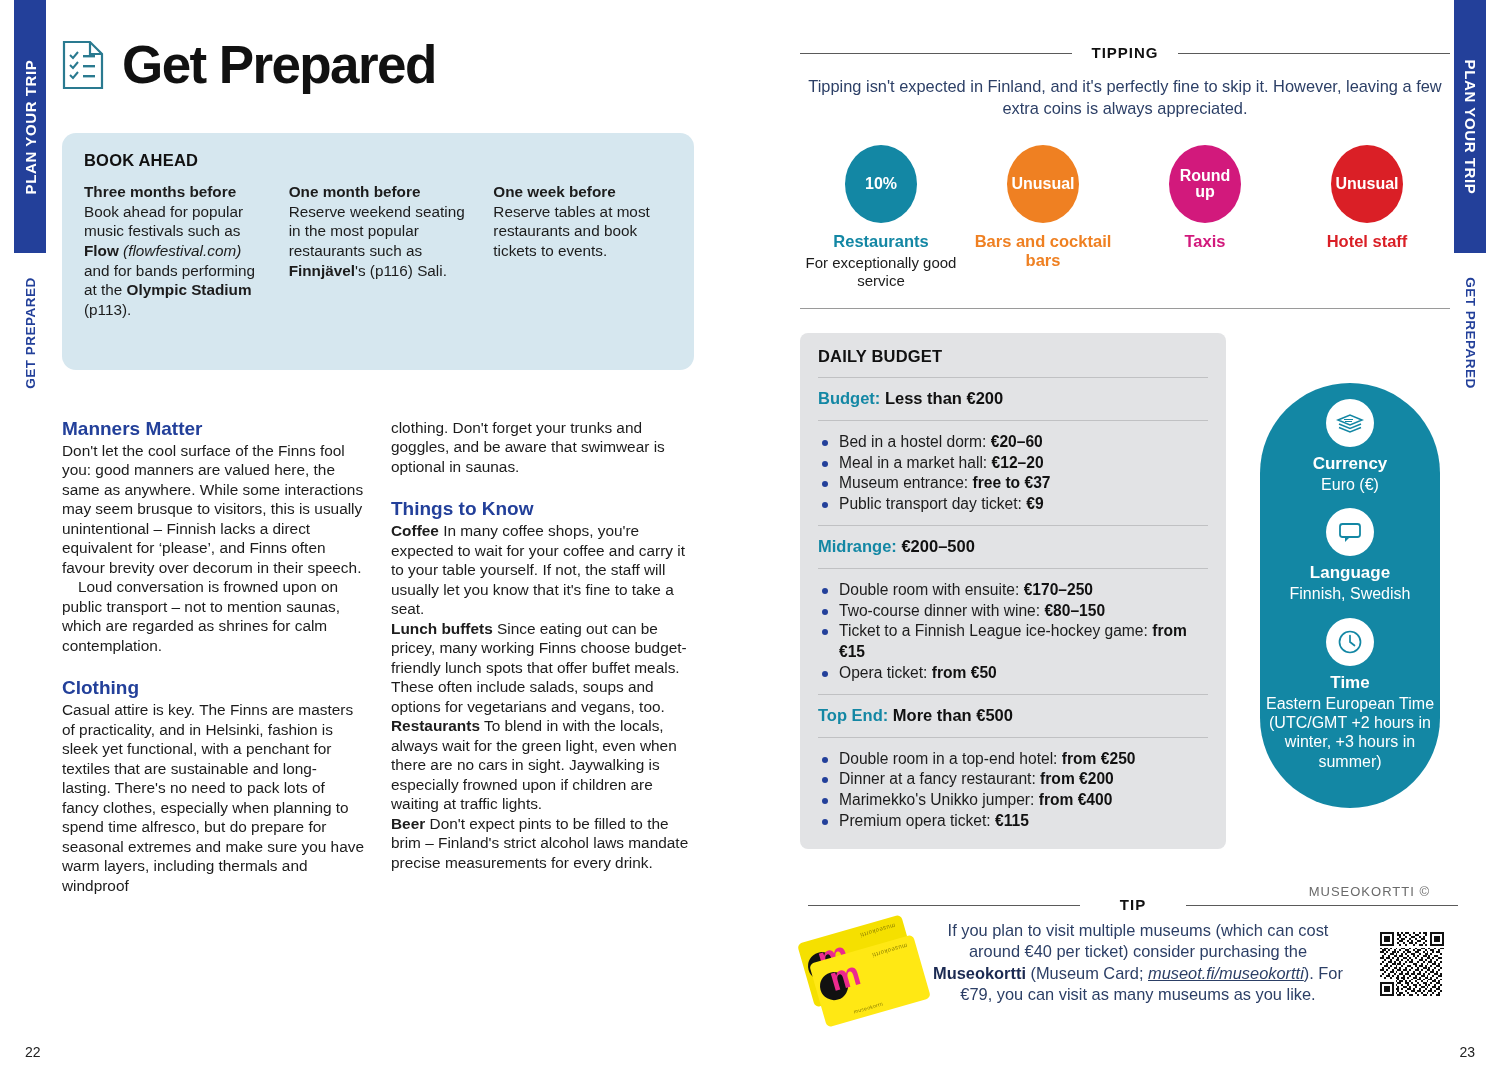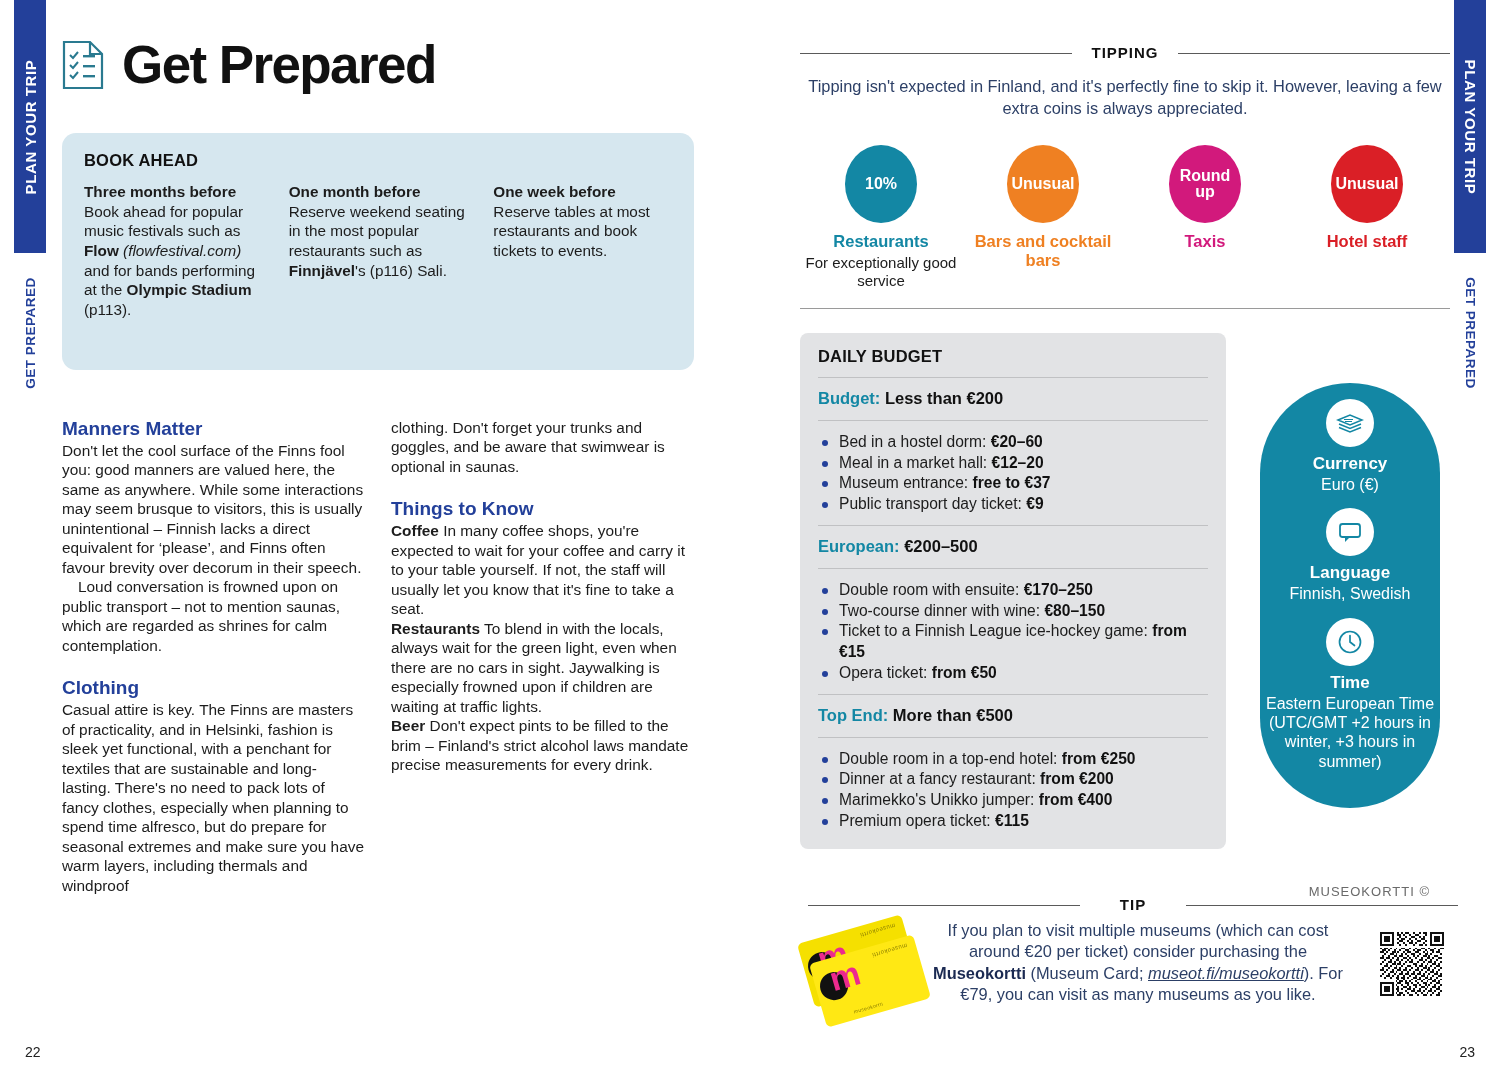--- a/index.html
+++ b/index.html
@@ -257,20 +257,21 @@
         <div class="sechead sp">Clothing</div>
         <p class="para">Casual attire is key. The Finns are masters of practicality, and in Helsinki, fashion is sleek yet functional, with a penchant for textiles that are sustainable and long-lasting. There's no need to pack lots of fancy clothes, especially when planning to spend time alfresco, but do prepare for seasonal extremes and make sure you have warm layers, including thermals and windproof</p>
       </div>
 
       <div class="bcol">
         <p class="para">clothing. Don't forget your trunks and goggles, and be aware that swimwear is optional in saunas.</p>
 
         <div class="sechead sp">Things to Know</div>
 
         <p class="para"><b>Coffee</b><span> In many coffee shops, you're expected to wait for your coffee and carry it to your table yourself. If not, the staff will usually let you know that it's fine to take a seat.</span></p>
+        <p class="para"><b>Lunch buffets</b><span> Since eating out can be pricey, many working Finns choose budget-friendly lunch spots that offer buffet meals. These often include salads, soups and options for vegetarians and vegans, too.</span></p>
         <p class="para"><b>Restaurants</b><span> To blend in with the locals, always wait for the green light, even when there are no cars in sight. Jaywalking is especially frowned upon if children are waiting at traffic lights.</span></p>
         <p class="para"><b>Beer</b><span> Don't expect pints to be filled to the brim – Finland's strict alcohol laws mandate precise measurements for every drink.</span></p>
       </div>
 
     </div>
   </div>
 
   <div class="page-right">
 
     <div class="rule-head">
@@ -311,21 +312,21 @@
       <div class="b-tier"><span class="tname">Budget:</span><span class="tval"> Less than €200</span></div>
       <div class="b-sep"></div>
       <ul class="b-list">
         <li><span>Bed in a hostel dorm: </span><b>€20–60</b></li>
         <li><span>Meal in a market hall: </span><b>€12–20</b></li>
         <li><span>Museum entrance: </span><b>free to €37</b></li>
         <li><span>Public transport day ticket: </span><b>€9</b></li>
       </ul>
 
       <div class="b-sep"></div>
-      <div class="b-tier"><span class="tname">European:</span><span class="tval"> €200–500</span></div>
+      <div class="b-tier"><span class="tname">Midrange:</span><span class="tval"> €200–500</span></div>
       <div class="b-sep"></div>
       <ul class="b-list">
         <li><span>Double room with ensuite: </span><b>€170–250</b></li>
         <li><span>Two-course dinner with wine: </span><b>€80–150</b></li>
         <li><span>Ticket to a Finnish League ice-hockey game: </span><b>from €15</b></li>
         <li><span>Opera ticket: </span><b>from €50</b></li>
       </ul>
 
       <div class="b-sep"></div>
       <div class="b-tier"><span class="tname">Top End:</span><span class="tval"> More than €500</span></div>
@@ -389,21 +390,21 @@
           <span class="tiny">museokortti</span>
         </div>
         <div class="card c2">
           <span class="dot"></span>
           <span class="m">m</span>
           <span class="tiny">museokortti</span>
           <span class="tiny2">museokortti</span>
         </div>
       </div>
 
-      <p class="tip-text"><span>If you plan to visit multiple museums (which can cost around €20 per ticket) consider purchasing the </span><b>Museokortti</b><span> (Museum Card; </span><i>museot.fi/museokortti</i><span>). For €79, you can visit as many museums as you like.</span></p>
+      <p class="tip-text"><span>If you plan to visit multiple museums (which can cost around €40 per ticket) consider purchasing the </span><b>Museokortti</b><span> (Museum Card; </span><i>museot.fi/museokortti</i><span>). For €79, you can visit as many museums as you like.</span></p>
 
       <div class="qr">
         <svg width="64" height="64" viewBox="0 0 33 33" shape-rendering="crispEdges">
           <rect width="33" height="33" fill="#fff"></rect>
           <g fill="#111">
             <path d="M0 0h7v7h-7z M1 1h5v5h-5z" fill-rule="evenodd"></path>
             <rect x="2" y="2" width="3" height="3"></rect>
             <path d="M26 0h7v7h-7z M27 1h5v5h-5z" fill-rule="evenodd"></path>
             <rect x="28" y="2" width="3" height="3"></rect>
             <path d="M0 26h7v7h-7z M1 27h5v5h-5z" fill-rule="evenodd"></path>

